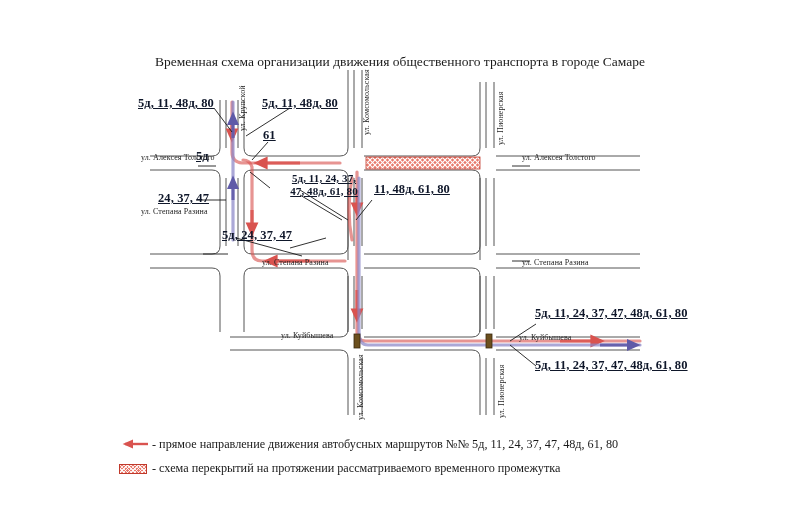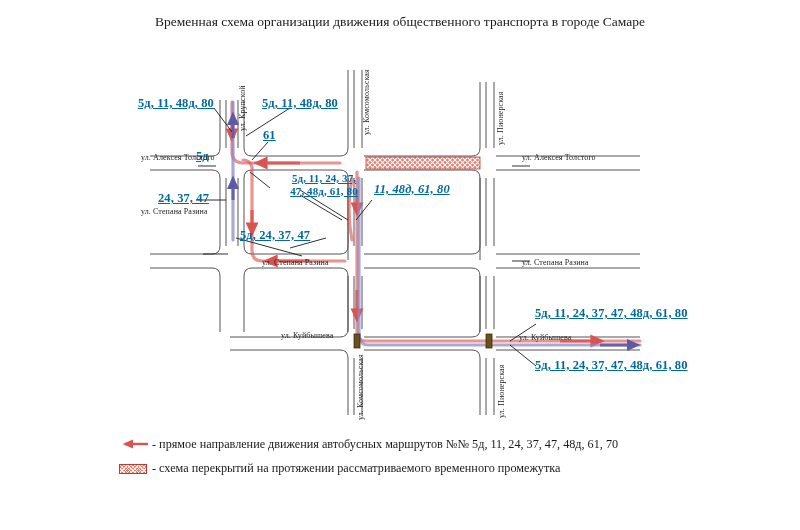--- a/index.html
+++ b/index.html
@@ -26,36 +26,36 @@
   .title-block {
     position: absolute;
     left: 60px;
     top: 12px;
     width: 680px;
     text-align: center;
     font-size: 13.5px;
     line-height: 19px;
     color: #1a1a1a;
   }
-  .title-line { display: block; white-space: nowrap; }
+  .title-line { display: block; white-space: nowrap; margin-top: 40px; }
 
   
   #map {
     position: absolute;
     left: 0;
     top: 60px;
     width: 800px;
     height: 365px;
   }
 
   
   .lbl {
     position: absolute;
     white-space: nowrap;
-    color: #0369a1;
+    color: #0f172a;
   }
   
   .route-lbl {
     font-size: 12.5px;
     font-weight: bold;
     text-decoration: underline;
     letter-spacing: 0.1px;
   }
   .route-lbl.small {
     font-size: 11px;
@@ -260,23 +260,23 @@
 
   <div class="lbl route-lbl" style="left:196px; top:149px;">5д</div>
 
   <div class="lbl route-lbl" style="left:158px; top:191px;">24, 37, 47</div>
 
   <div class="lbl route-lbl two-line small" style="left:270px; top:172px; width:108px;">
     <span>5д, 11, 24, 37,</span>
     <span>47, 48д, 61, 80</span>
   </div>
 
-  <div class="lbl route-lbl" style="left:374px; top:182px;font-style:italic;">11, 48д, 61, 80</div>
-
-  <div class="lbl route-lbl" style="left:240px; top:228px;">5д, 24, 37, 47</div>
+  <div class="lbl route-lbl" style="left:374px; top:182px;">11, 48д, 61, 80</div>
+
+  <div class="lbl route-lbl" style="left:222px; top:228px;">5д, 24, 37, 47</div>
 
   <div class="lbl route-lbl" style="left:535px; top:306px;">5д, 11, 24, 37, 47, 48д, 61, 80</div>
 
   <div class="lbl route-lbl" style="left:535px; top:358px;">5д, 11, 24, 37, 47, 48д, 61, 80</div>
 
   <div class="lbl street-lbl" style="left:141px; top:153px;">ул. Алексея Толстого</div>
 
   <div class="lbl street-lbl" style="left:522px; top:153px;">ул. Алексея Толстого</div>
 
   <div class="lbl street-lbl" style="left:141px; top:207px;">ул. Степана Разина</div>
@@ -305,21 +305,21 @@
       <div class="legend-sym">
         <svg width="34" height="14" viewBox="0 0 34 14">
           <defs>
             <marker id="lgRed" viewBox="0 0 10 10" refX="7" refY="5" markerWidth="5" markerHeight="5" orient="auto-start-reverse">
               <path d="M 0 1 L 9 5 L 0 9 z" fill="#d9534f"></path>
             </marker>
           </defs>
           <line x1="30" y1="7" x2="7" y2="7" stroke="#d9534f" stroke-width="2.4" marker-end="url(#lgRed)"></line>
         </svg>
       </div>
-      <div class="legend-text">- прямое направление движения автобусных маршрутов №№ 5д, 11, 24, 37, 47, 48д, 61, 70</div>
+      <div class="legend-text">- прямое направление движения автобусных маршрутов №№ 5д, 11, 24, 37, 47, 48д, 61, 80</div>
     </div>
 
 
     <div class="legend-row">
       <div class="legend-sym">
         <div class="hatch-chip"></div>
       </div>
       <div class="legend-text">- схема перекрытий на протяжении рассматриваемого временного промежутка</div>
     </div>
 

